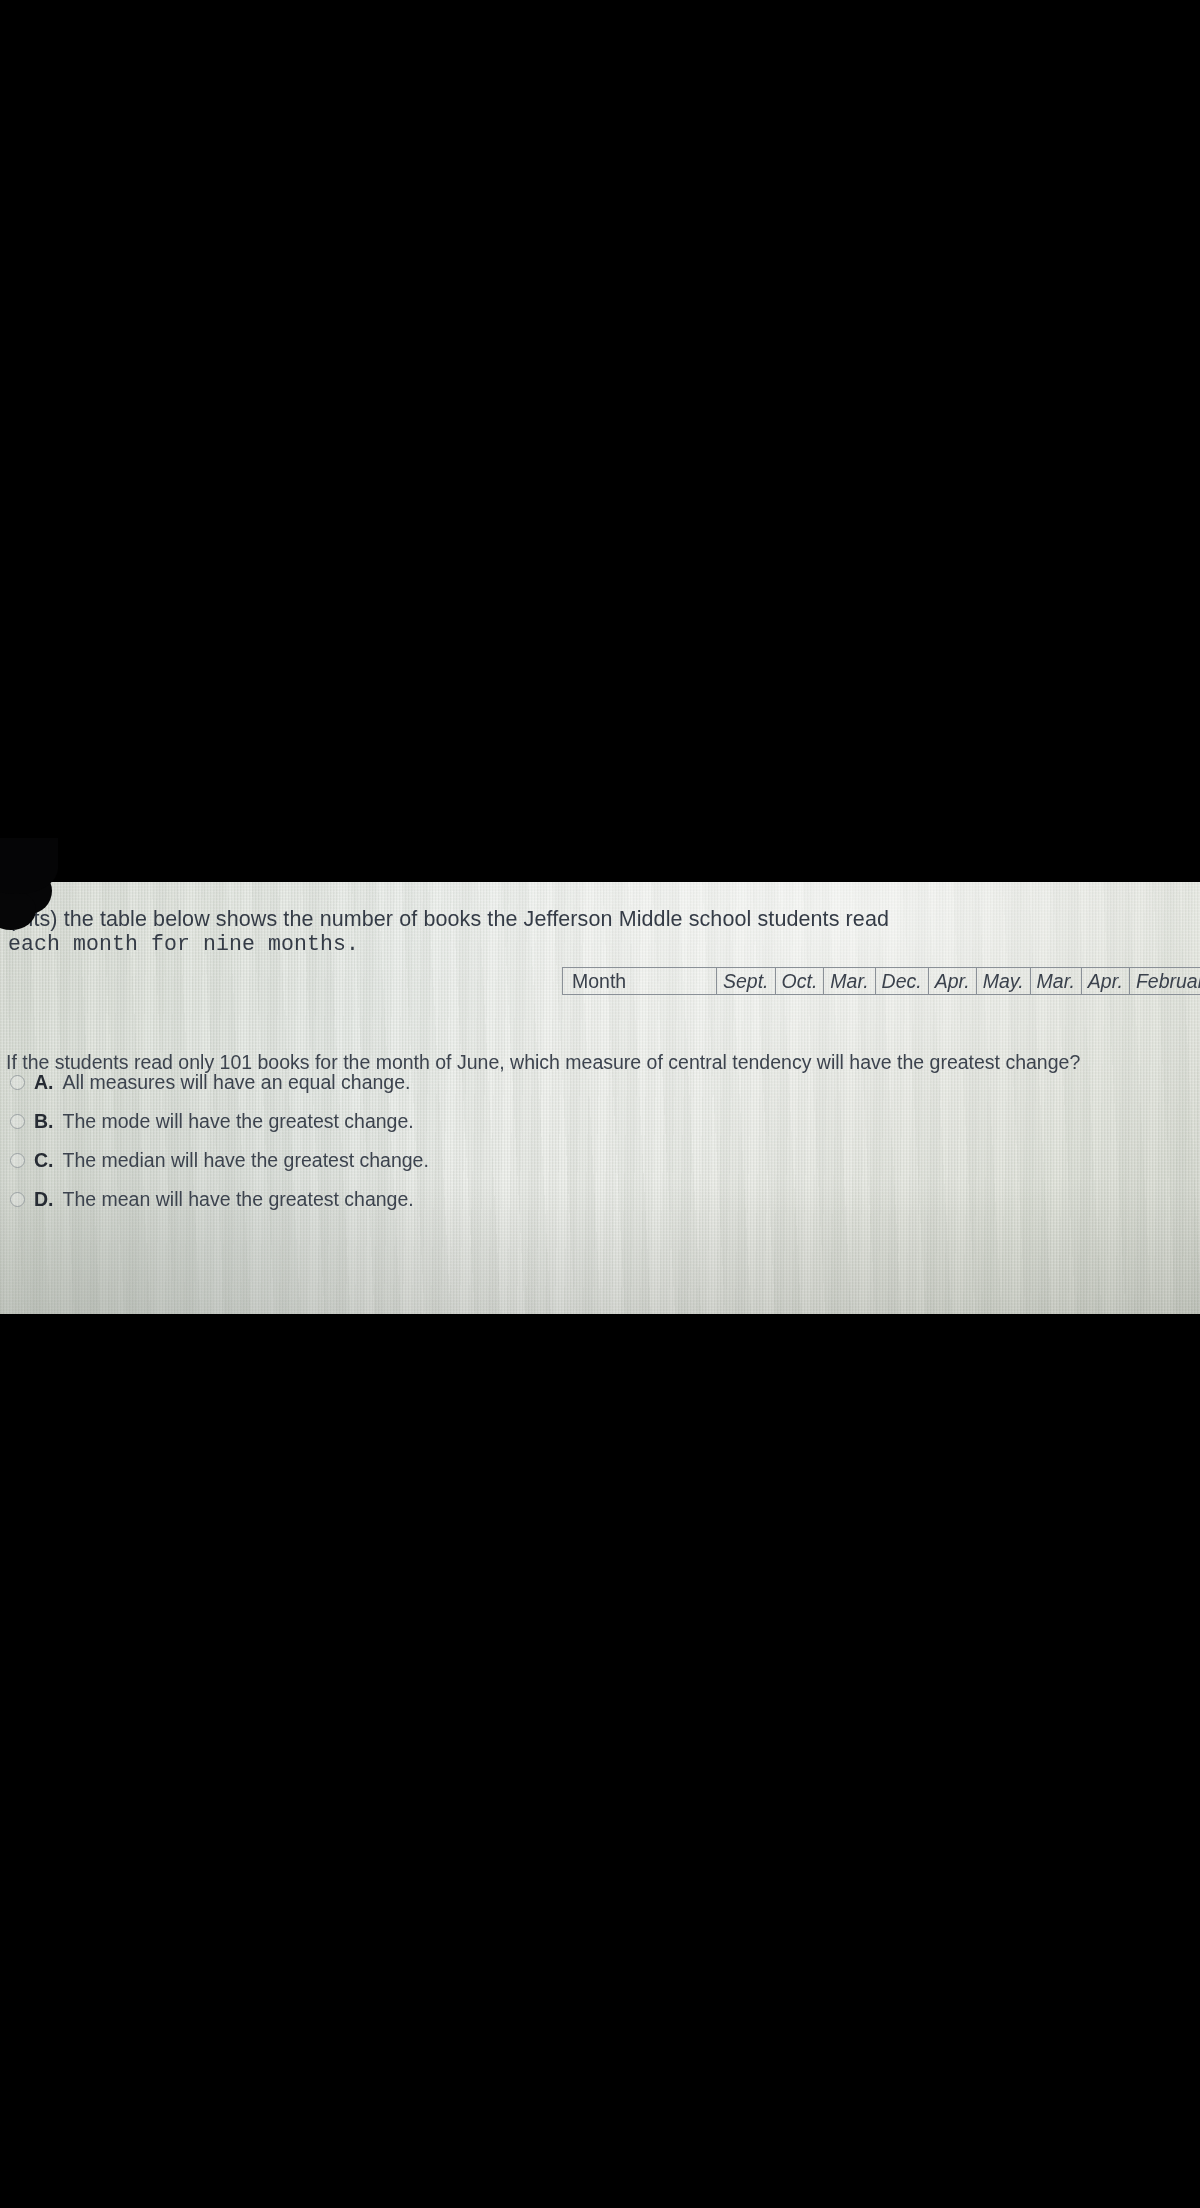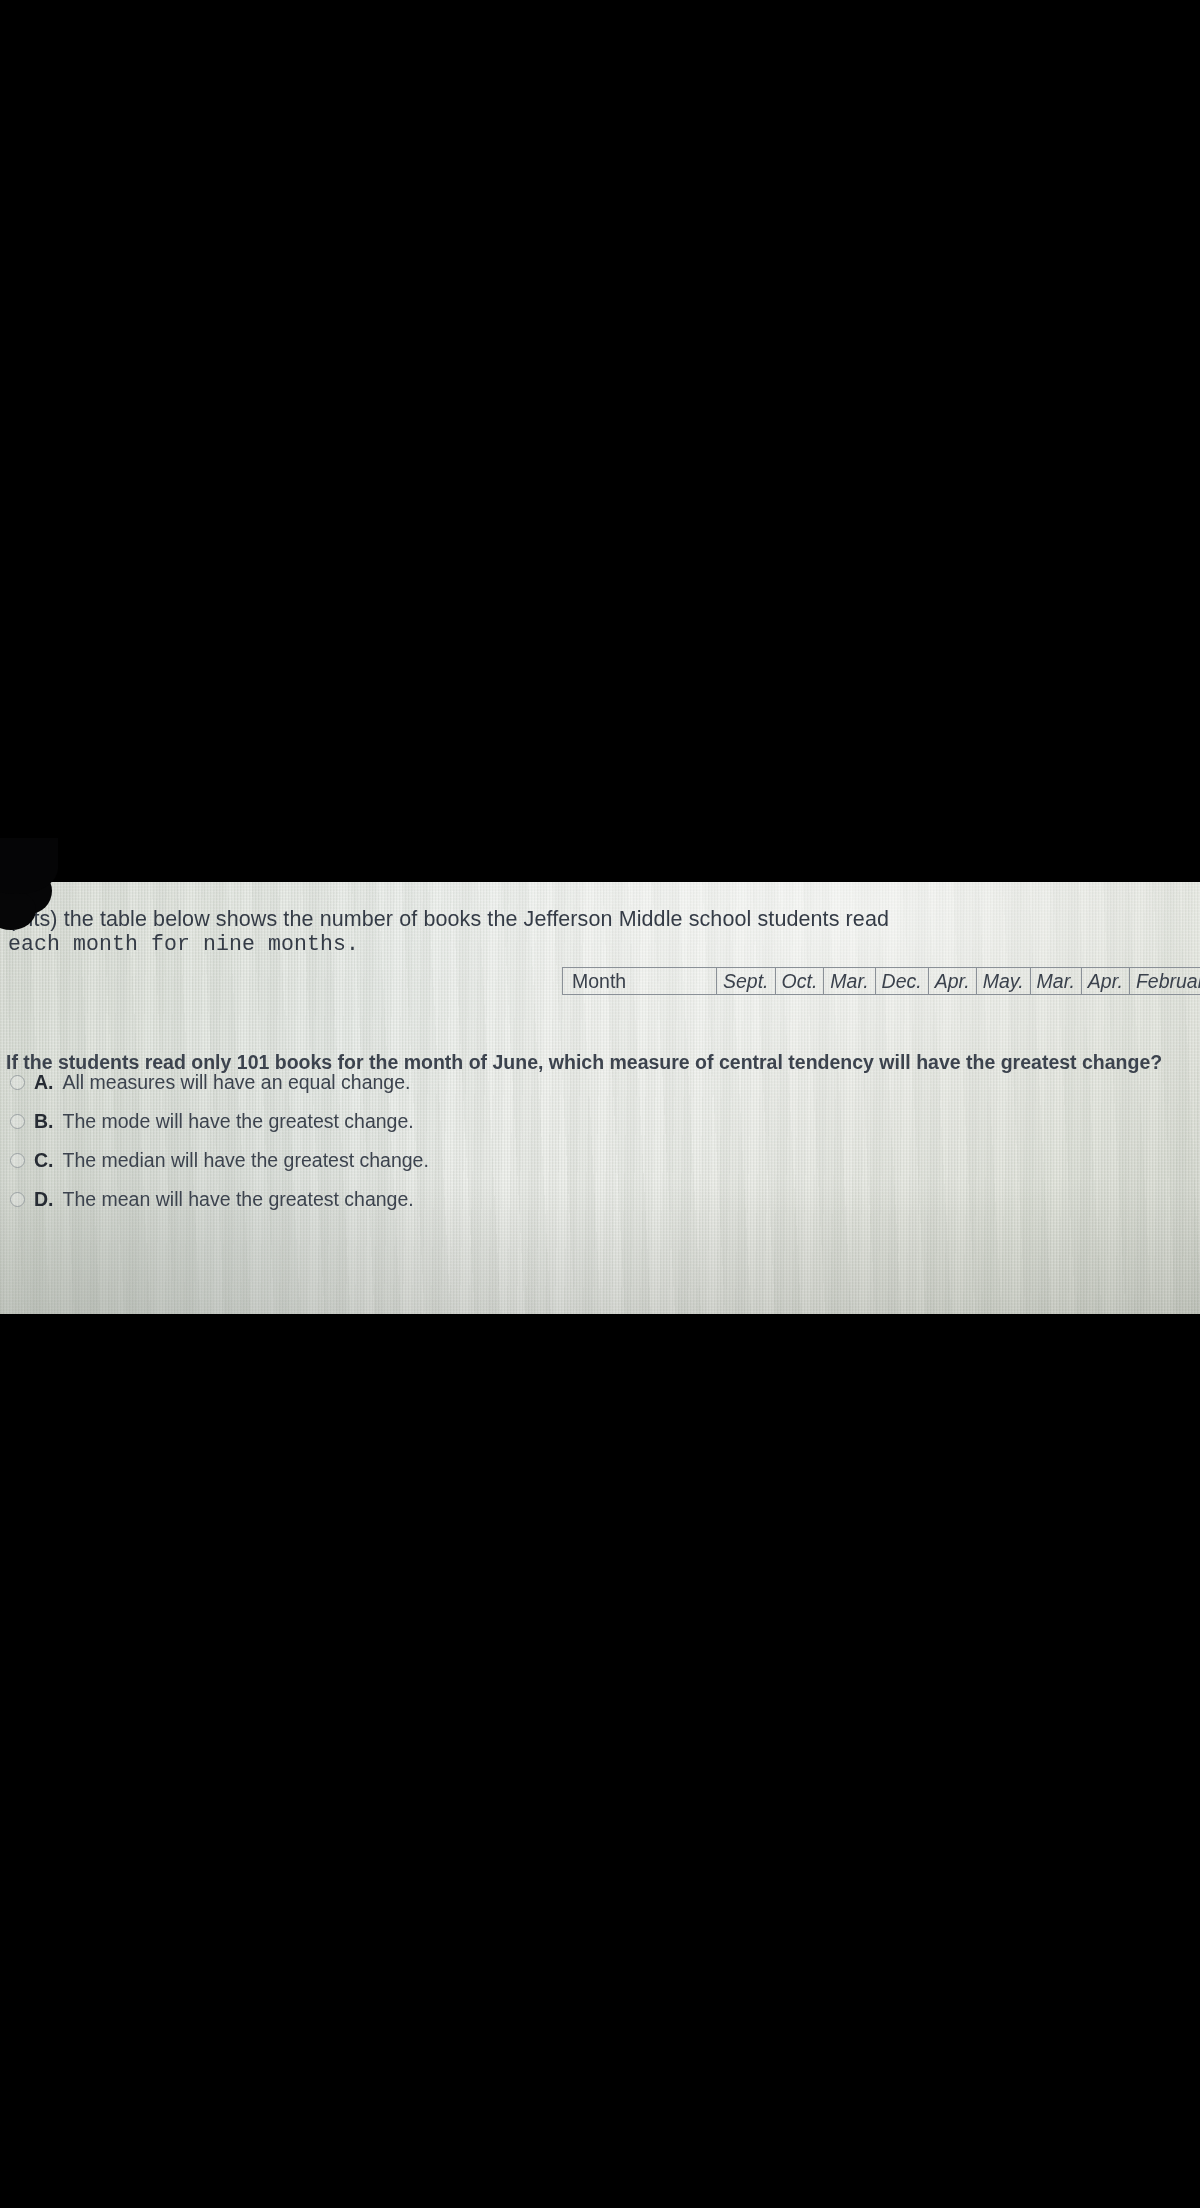--- a/index.html
+++ b/index.html
@@ -193,21 +193,20 @@
 
   
   .question {
     position: absolute;
     left: 6px;
     top: 170px;
     font-size: 19.5px;
     line-height: 20px;
     color: #3c434e;
     white-space: nowrap;
-    font-weight: bold;
   }
 
   
   .option {
     position: absolute;
     left: 10px;
     display: flex;
     align-items: center;
     gap: 9px;
     font-size: 19.5px;

